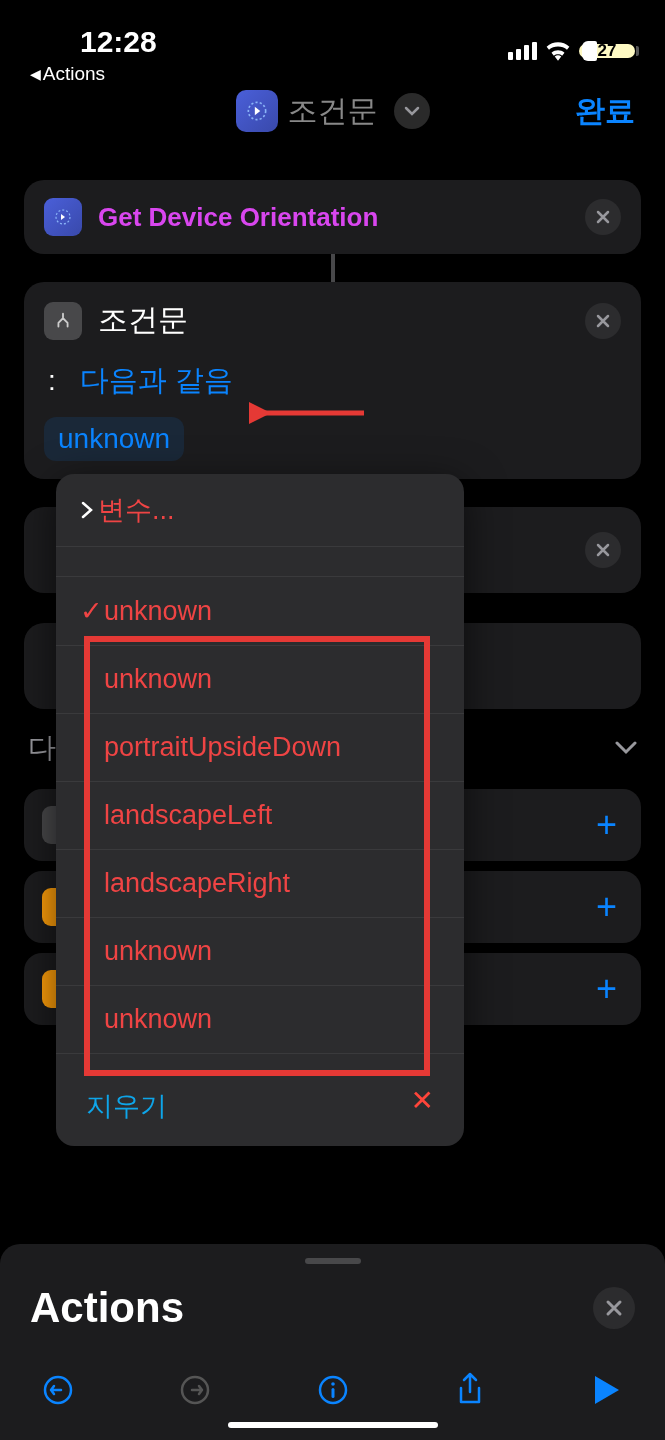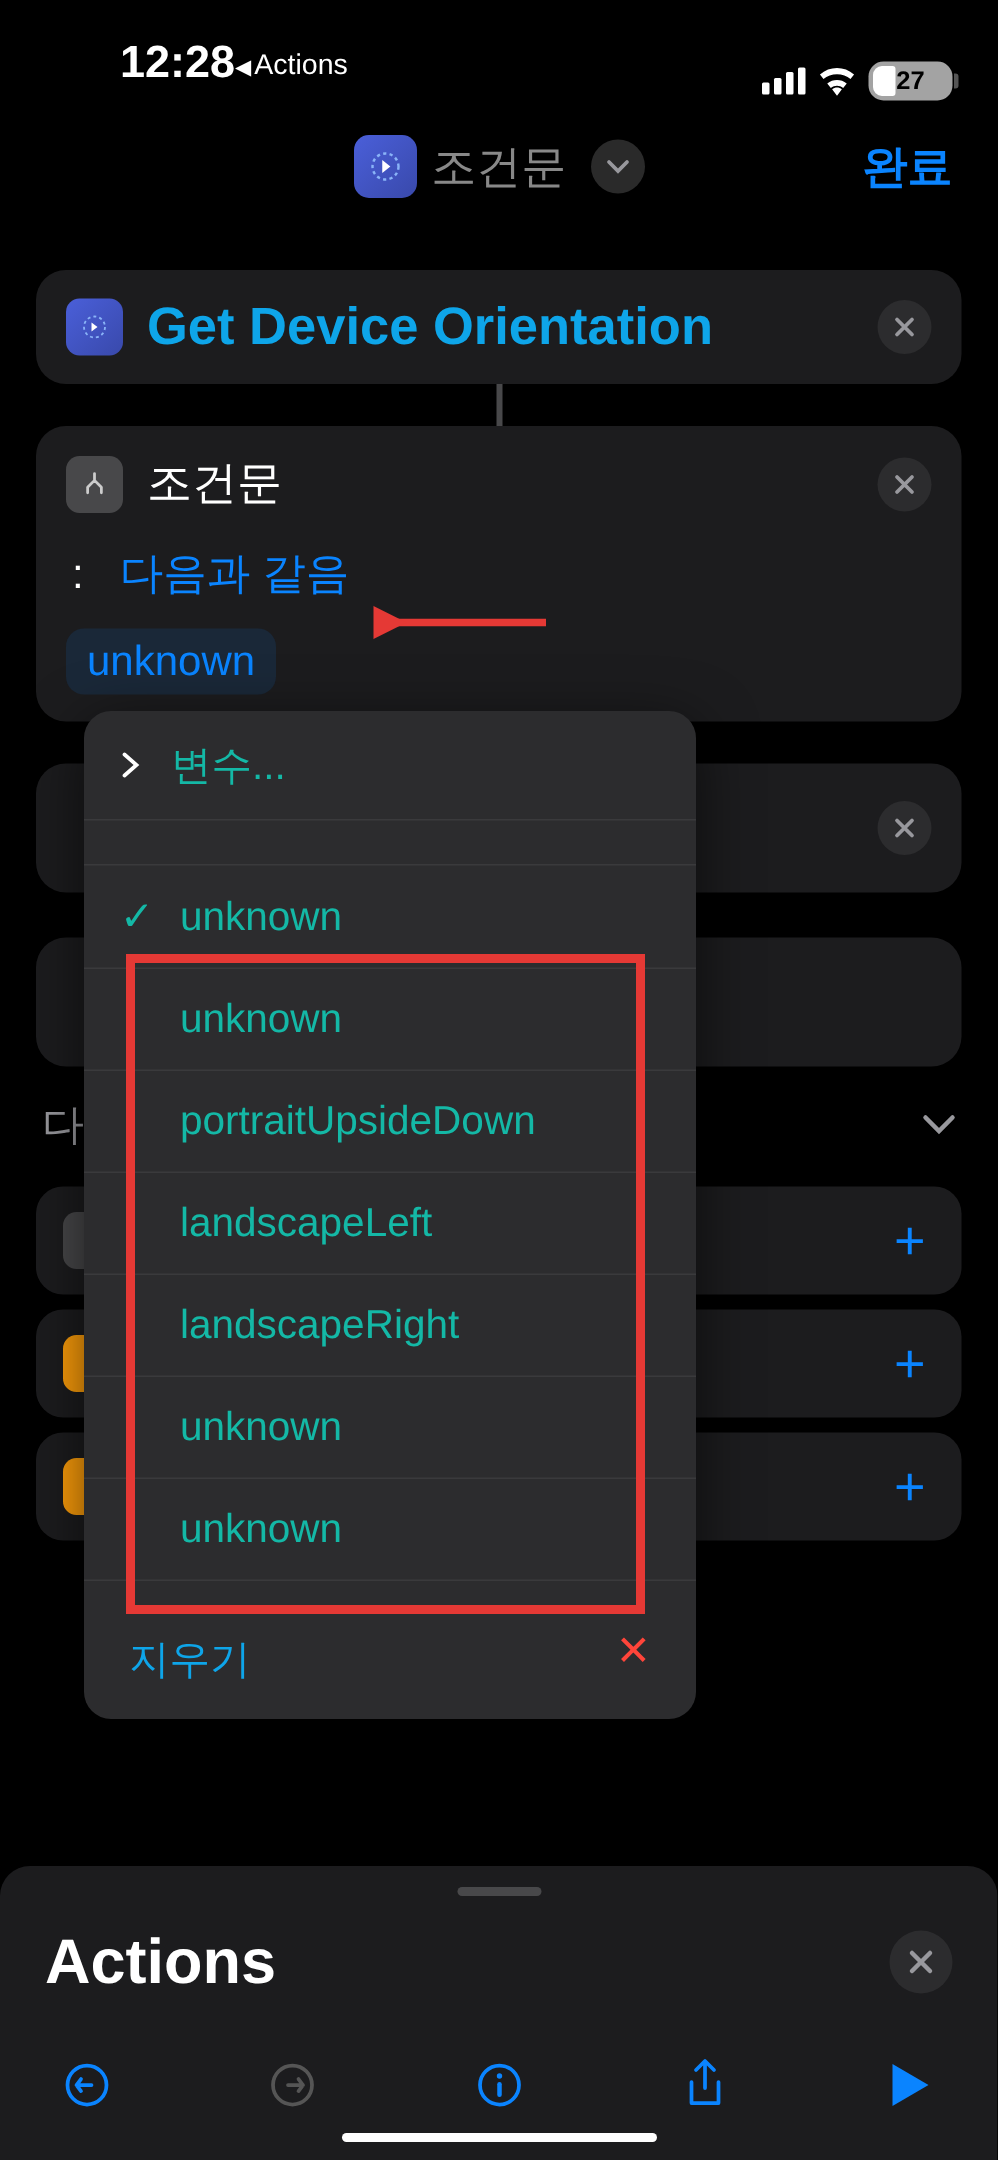--- a/index.html
+++ b/index.html
@@ -21,21 +21,21 @@
     .status-bar {
       display: flex;
       justify-content: space-between;
       align-items: flex-start;
       padding: 25px 30px 0 30px;
       height: 80px;
     }
     
     .status-left {
       display: flex;
-      flex-direction: row;
+      flex-direction: column;
     }
     
     .time {
       color: #fff;
       font-size: 30px;
       font-weight: 600;
       margin-left: 50px;
     }
     
     .back-link {
@@ -72,24 +72,24 @@
     }
     
     .wifi-icon {
       width: 26px;
       height: 20px;
     }
     
     .battery {
       display: flex;
       align-items: center;
-      background: #a3a3a3;
+      background: #fef9c3;
       border-radius: 10px;
       padding: 2px 6px 2px 3px;
-      height: 26px;
+      height: 14px;
       position: relative;
     }
     
     .battery-fill {
       background: #fff;
       border-radius: 6px 2px 2px 6px;
       height: 20px;
       width: 15px;
     }
     
@@ -197,22 +197,22 @@
       height: 38px;
       background: #48484a;
       border-radius: 9px;
       display: flex;
       align-items: center;
       justify-content: center;
       margin-right: 16px;
     }
     
     .action-title {
-      color: #0ea5e9;
-      font-size: 35px;
+      color: #d946ef;
+      font-size: 26px;
       font-weight: 600;
       flex: 1;
     }
     
     .action-title-normal {
       color: #fff;
       font-size: 30px;
       font-weight: 400;
     }
     
@@ -316,22 +316,22 @@
       box-shadow: 0 10px 40px rgba(0,0,0,0.6);
       z-index: 100;
     }
     
     .dropdown-item {
       padding: 18px 24px;
       border-bottom: 1px solid #3a3a3c;
       display: flex;
       align-items: center;
       font-size: 27px;
-      color: #14b8a6;
-      gap: 20px;
+      color: #ef4444;
+      gap: 4px;
     }
     
     .dropdown-item:last-child {
       border-bottom: none;
     }
     
     .dropdown-header {
       font-weight: 400;
     }
     

